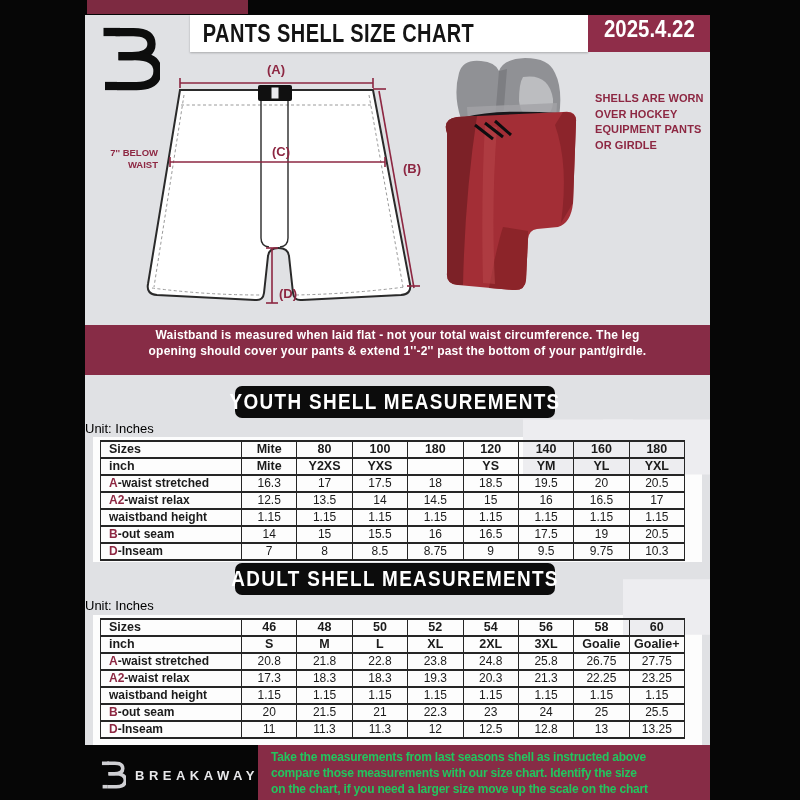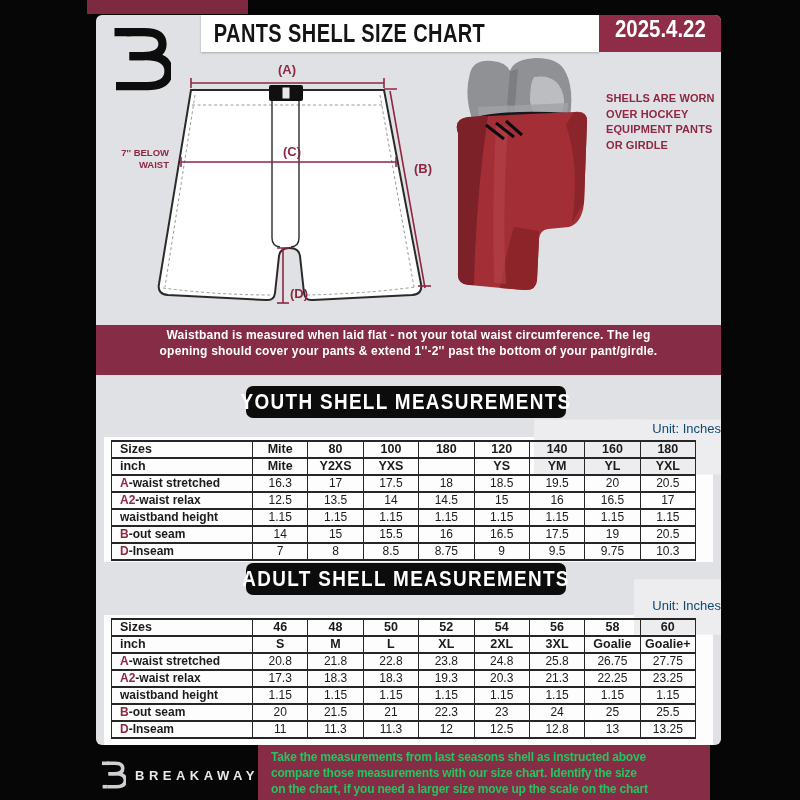--- a/index.html
+++ b/index.html
@@ -1,19 +1,19 @@
 <!DOCTYPE html>
 <html><head>
 <meta charset="utf-8">
 <style>
   html,body{margin:0;padding:0;background:#050505;}
   .page{position:relative;width:800px;height:800px;background:#060606;overflow:hidden;
         font-family:"Liberation Sans", sans-serif;}
   .top-accent{position:absolute;left:87px;top:0;width:161px;height:14px;background:#7d2a41;}
-  .content-col{position:absolute;left:96px;top:15px;width:625px;height:730px;background:#e0e1e4;overflow:hidden;border-radius:6px;}
+  .content-col{position:absolute;left:85px;top:15px;width:625px;height:730px;background:#e0e1e4;overflow:hidden;}
 
   
   .title-bar{position:absolute;left:105px;top:0;width:398px;height:37px;background:#ffffff;
              display:flex;align-items:center;z-index:3;box-shadow:0 1px 2px rgba(0,0,0,.25);}
   .title-bar span{display:inline-block;transform:scaleX(.8);transform-origin:left center;
              font-size:25px;font-weight:bold;color:#141414;padding-left:16px;white-space:nowrap;letter-spacing:.5px;}
   .date-box{position:absolute;left:503px;top:0;width:122px;height:37px;background:#8f2d49;
              display:flex;justify-content:center;z-index:3;}
   .date-box span{display:inline-block;transform:scaleX(.85);font-size:24px;font-weight:bold;color:#fff;white-space:nowrap;}
   .logo-mark{position:absolute;left:13px;top:8px;z-index:3;}
@@ -27,21 +27,21 @@
   
   .notice{position:absolute;left:0;top:310px;width:625px;height:50px;background:#872c46;z-index:2;
           text-align:center;color:#fff;font-size:12px;font-weight:bold;line-height:15.5px;padding-top:3px;box-sizing:border-box;letter-spacing:.2px;}
 
   
   .banner{position:absolute;left:150px;width:320px;height:32px;background:#0c0c0c;border-radius:7px;z-index:2;
           display:flex;align-items:center;justify-content:center;}
   .banner span{display:inline-block;transform:scaleX(.88);font-size:21.5px;font-weight:bold;color:#fff;
           letter-spacing:1.5px;white-space:nowrap;}
   .banner.youth{top:371px;} .banner.adult{top:548px;justify-content:center;}
-  .unit{position:absolute;left:0;width:625px;text-align:right;font-size:13px;color:#0c4a6e;z-index:2;}
+  .unit{position:absolute;left:0;width:625px;text-align:left;font-size:13px;color:#000000;z-index:2;}
   .unit.youth{top:406px;} .unit.adult{top:583px;}
 
   
   .panel{position:absolute;left:8px;width:609px;background:#fdfdfd;z-index:0;}
   .panel.p1{top:422px;height:125px;} .panel.p2{top:600px;height:130px;}
   .watermark{position:absolute;left:398px;top:372px;z-index:1;opacity:1;}
 
   
   .mtable{position:absolute;left:15px;width:583px;z-index:2;border-top:2px solid #262626;
           border-left:1.5px solid #262626;border-right:1.5px solid #262626;}

